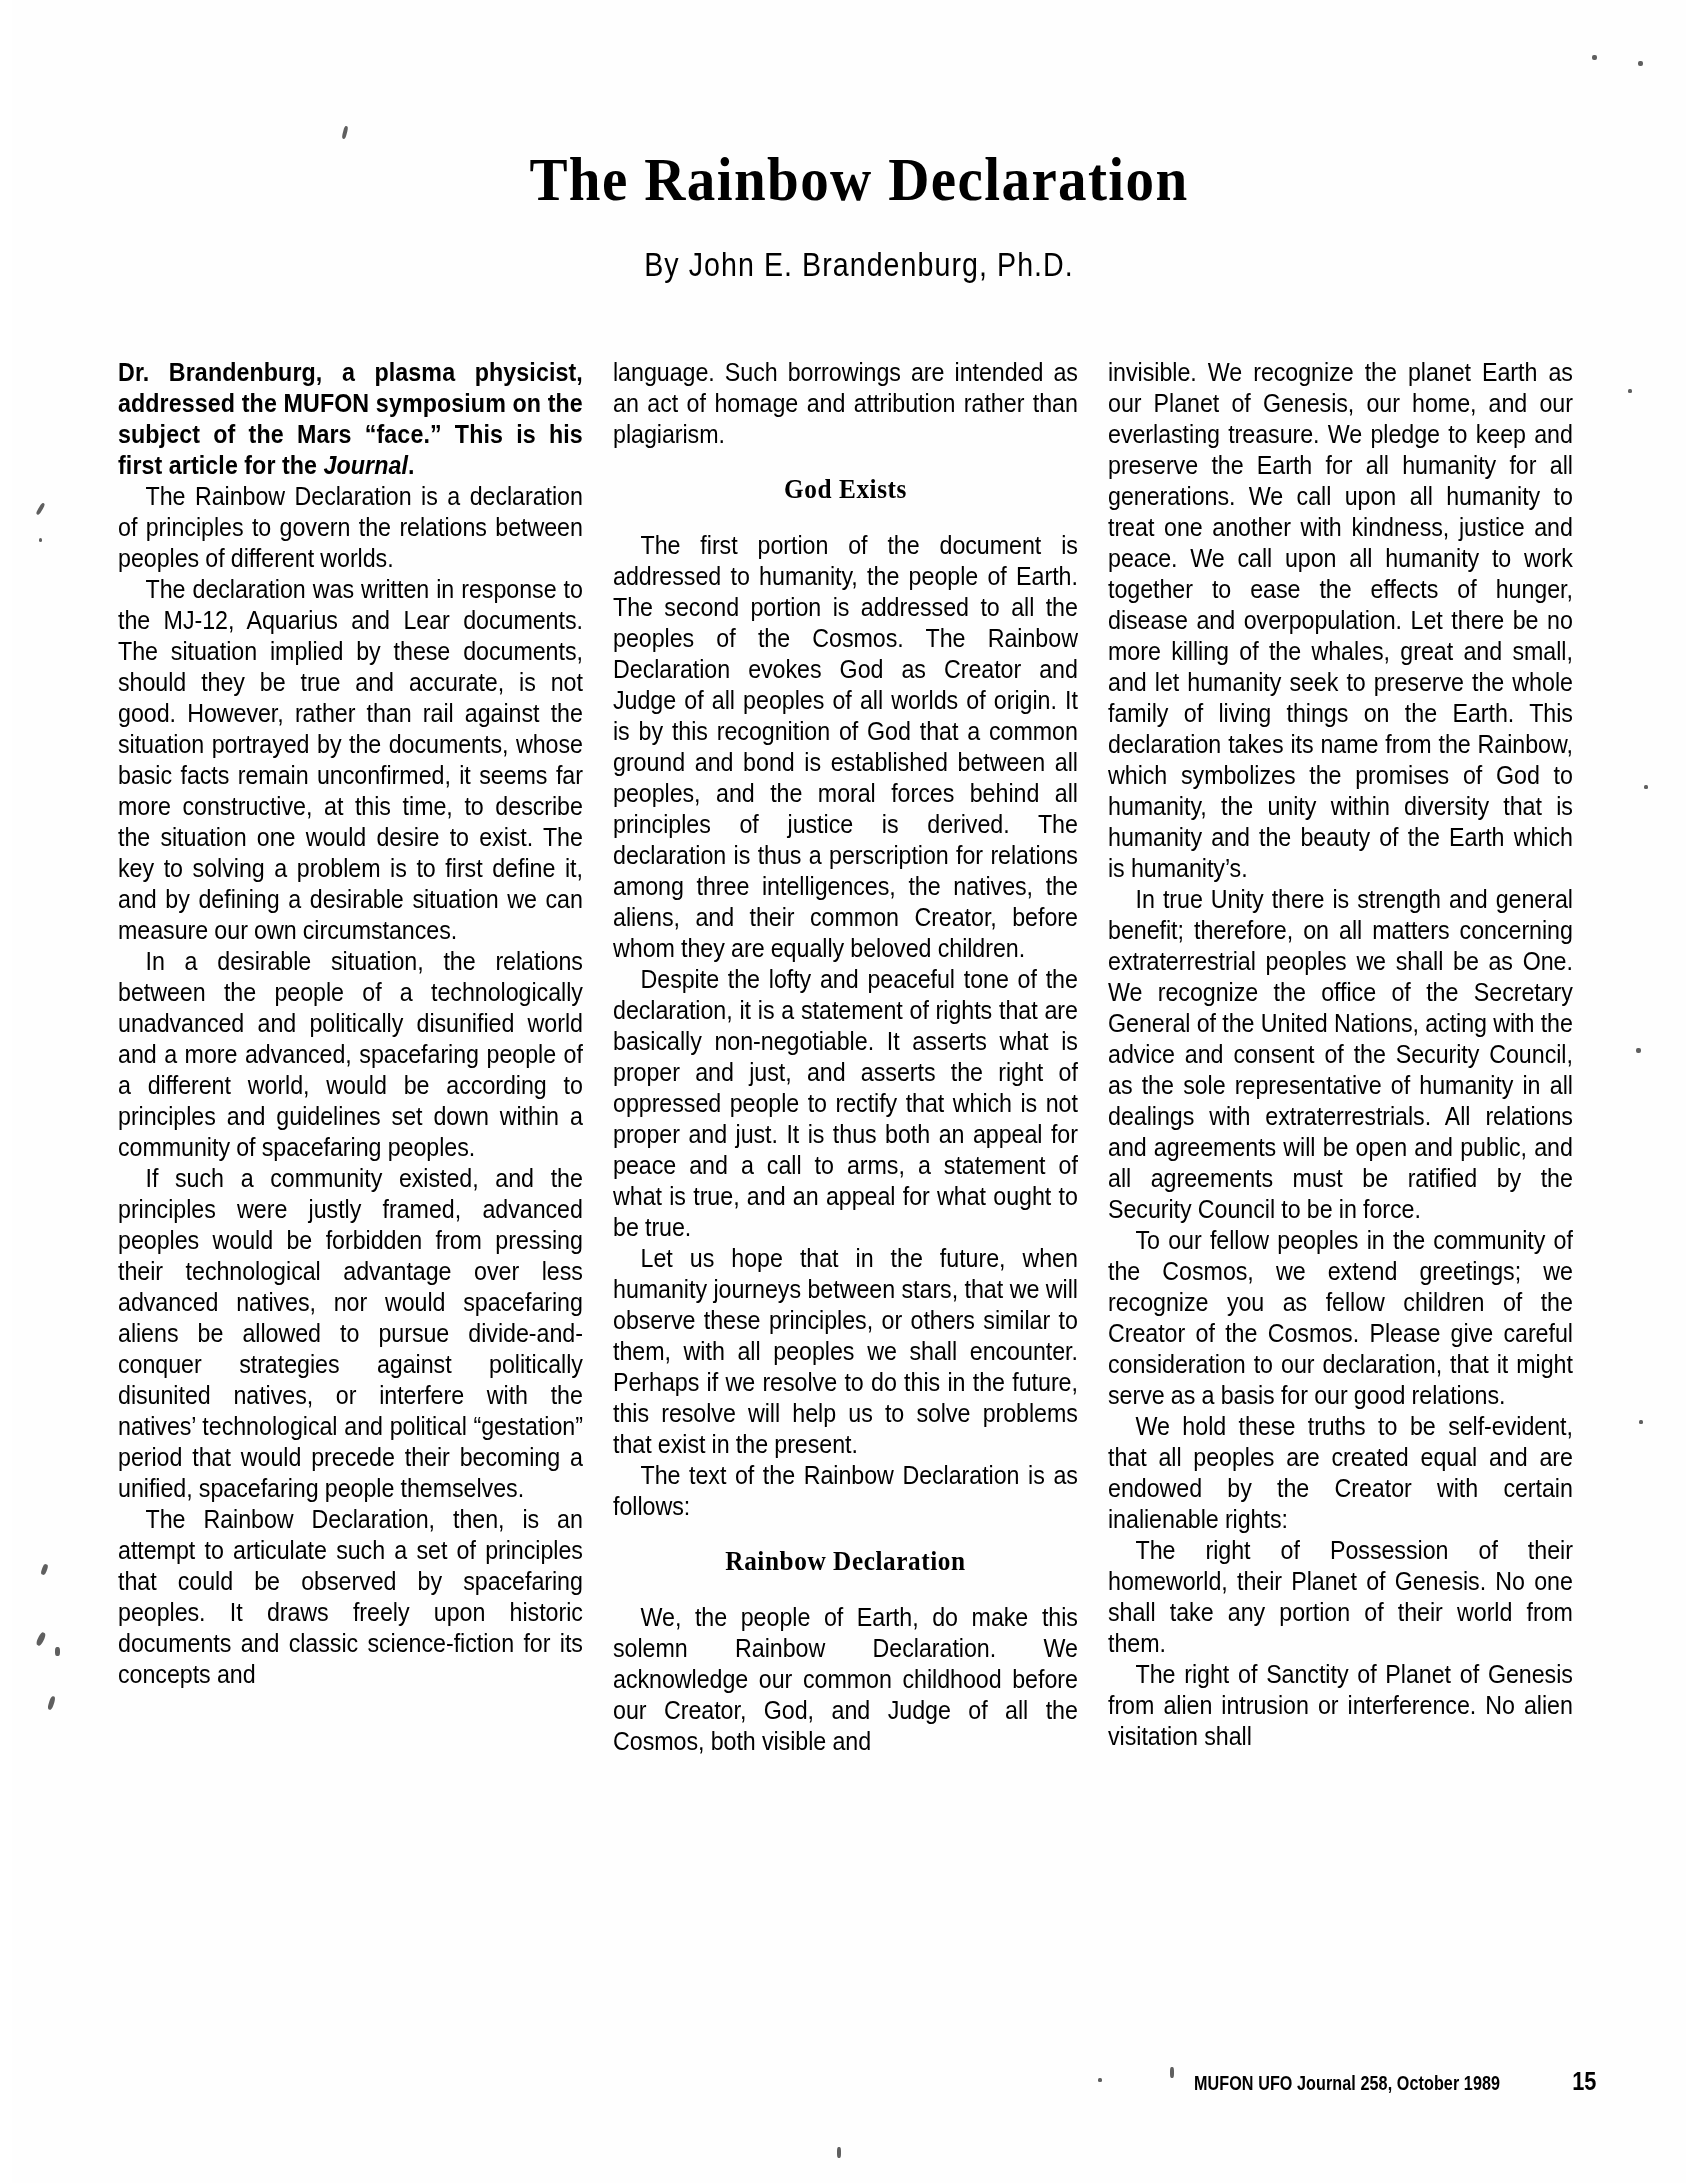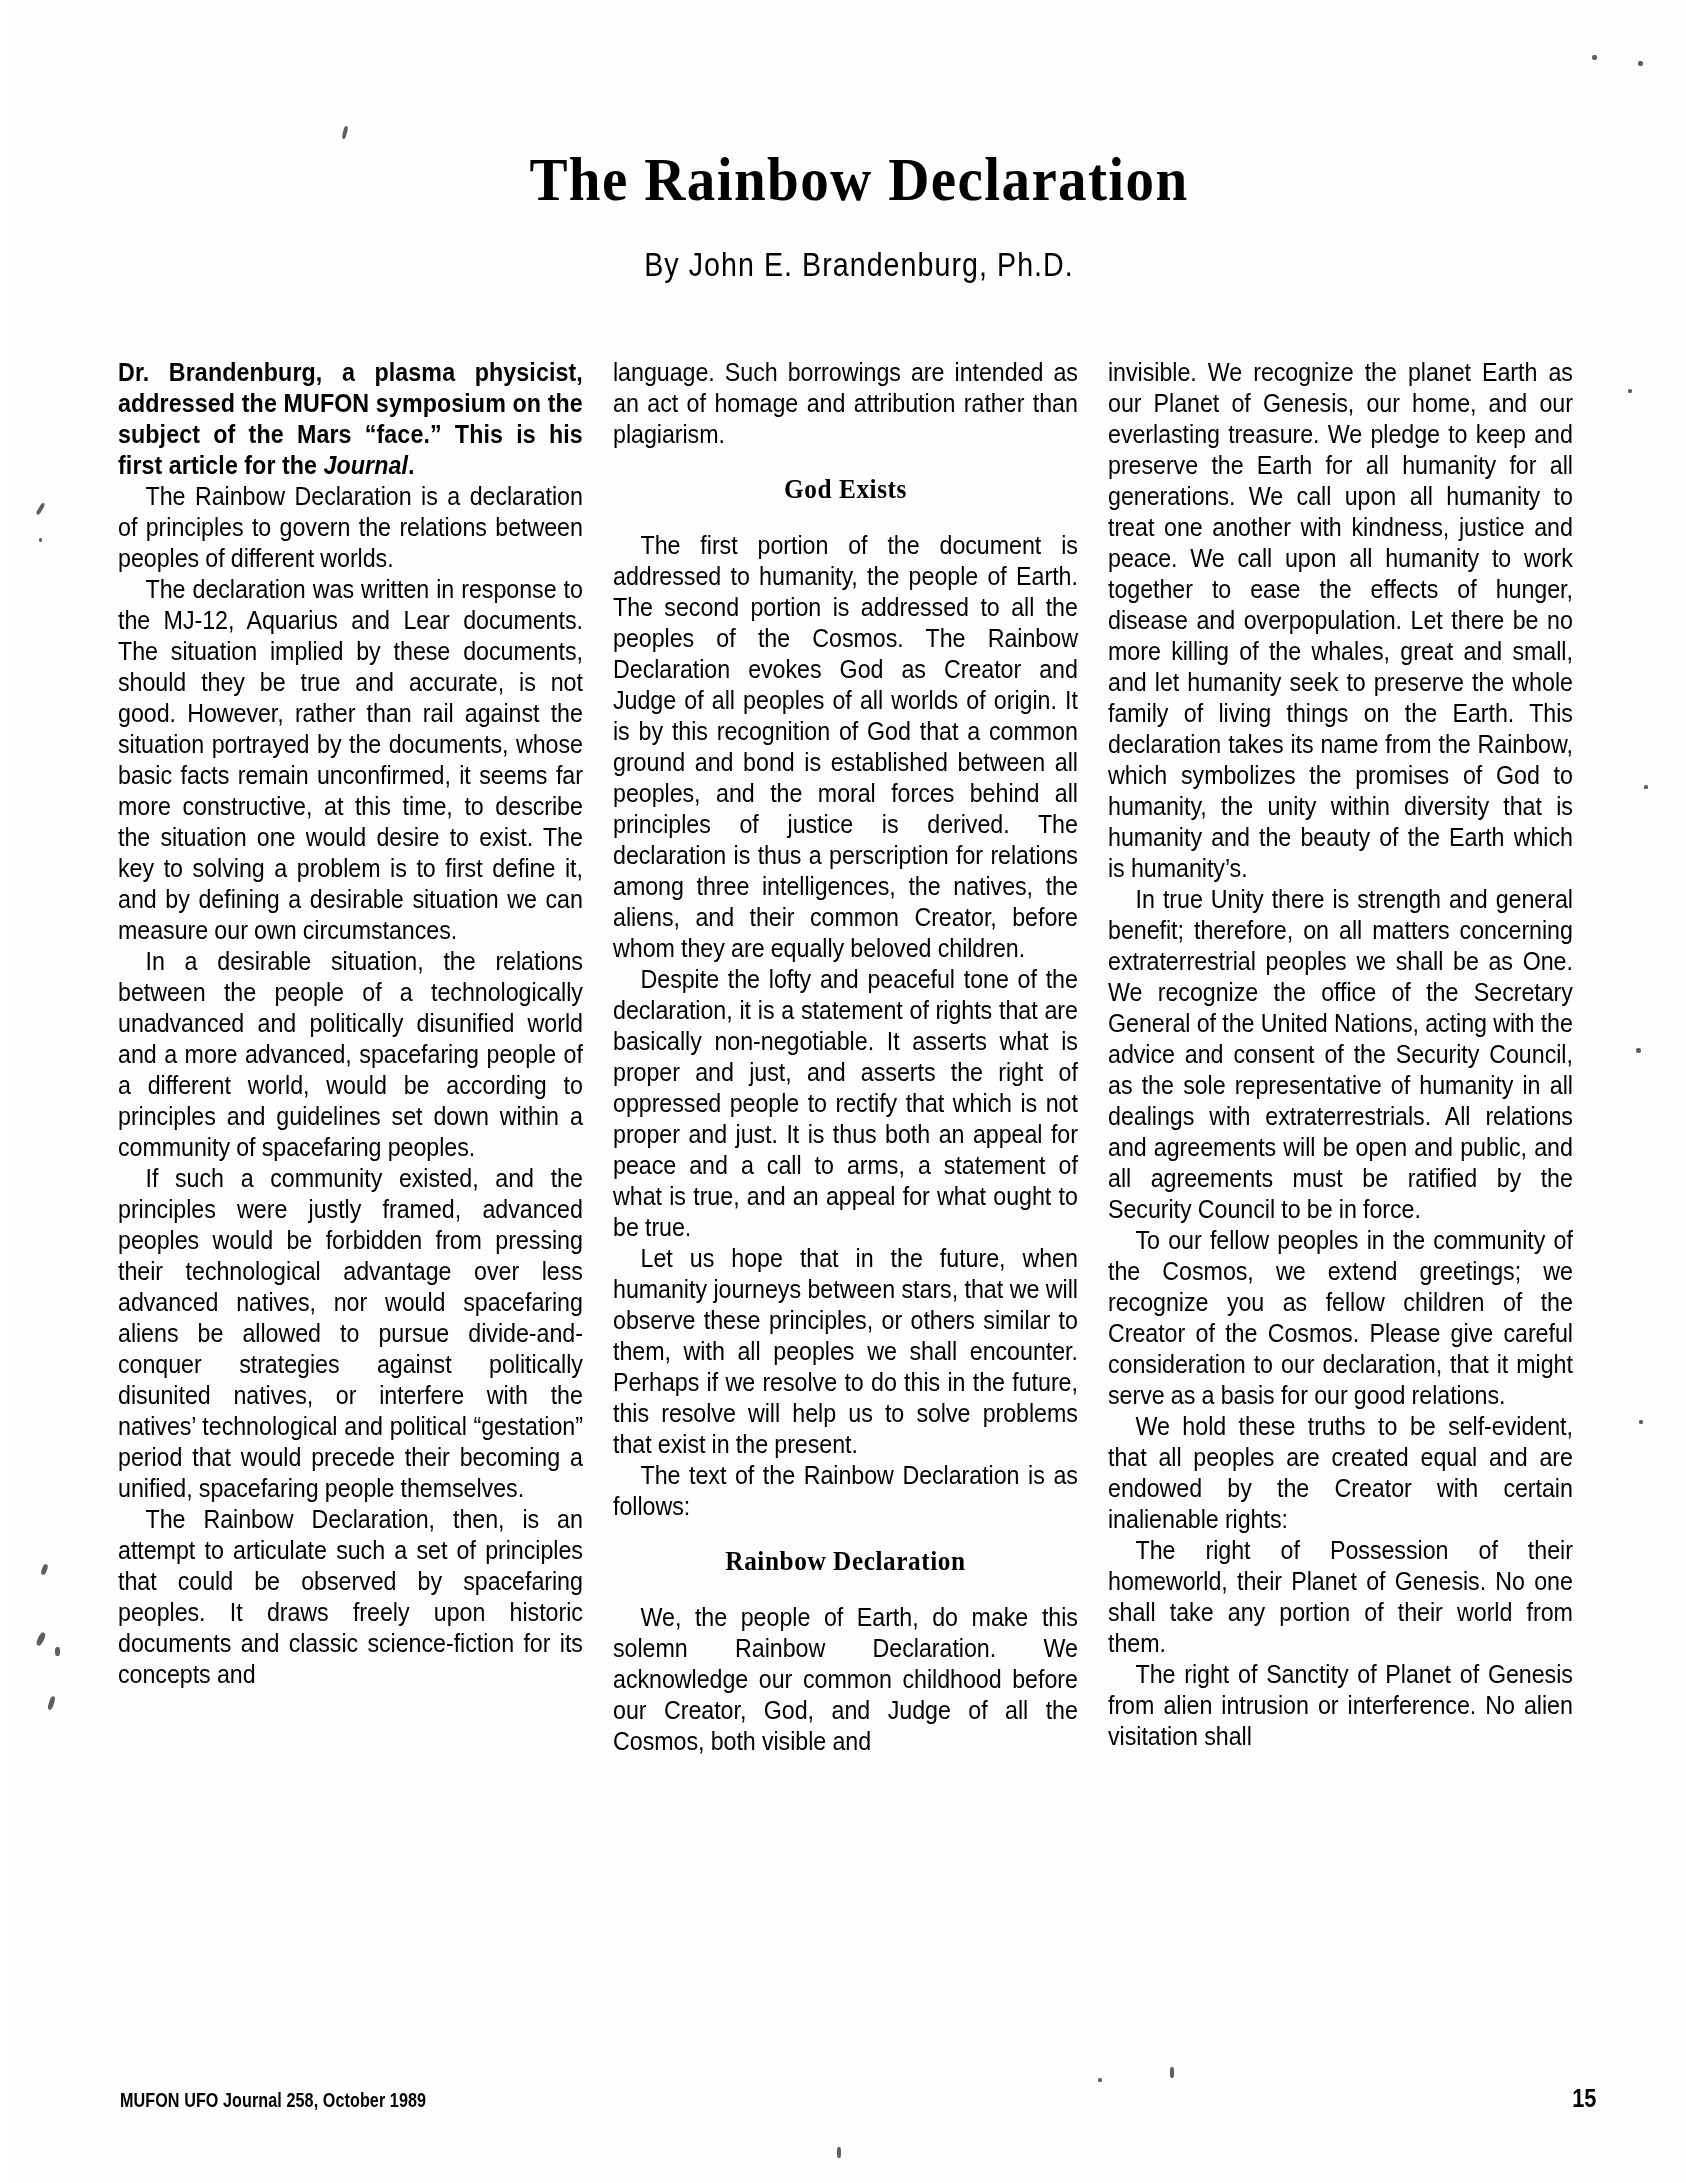--- a/index.html
+++ b/index.html
@@ -108,23 +108,22 @@
     transform: scaleX(0.95);
   }
 
   
   .footer {
     position: absolute;
     left: 108px;
     top: 2067px;
     width: 1476px;
     display: flex;
-    justify-content: space-between;
+    justify-content: flex-end;
     align-items: baseline;
-    margin-top: 17px;
   }
   .footer-left {
     font-family: "Liberation Sans", "DejaVu Sans", sans-serif;
     font-weight: bold;
     font-size: 19.7px;
     transform: scaleX(0.82);
     transform-origin: left center;
     letter-spacing: 0.1px;
   }
   .footer-right {

